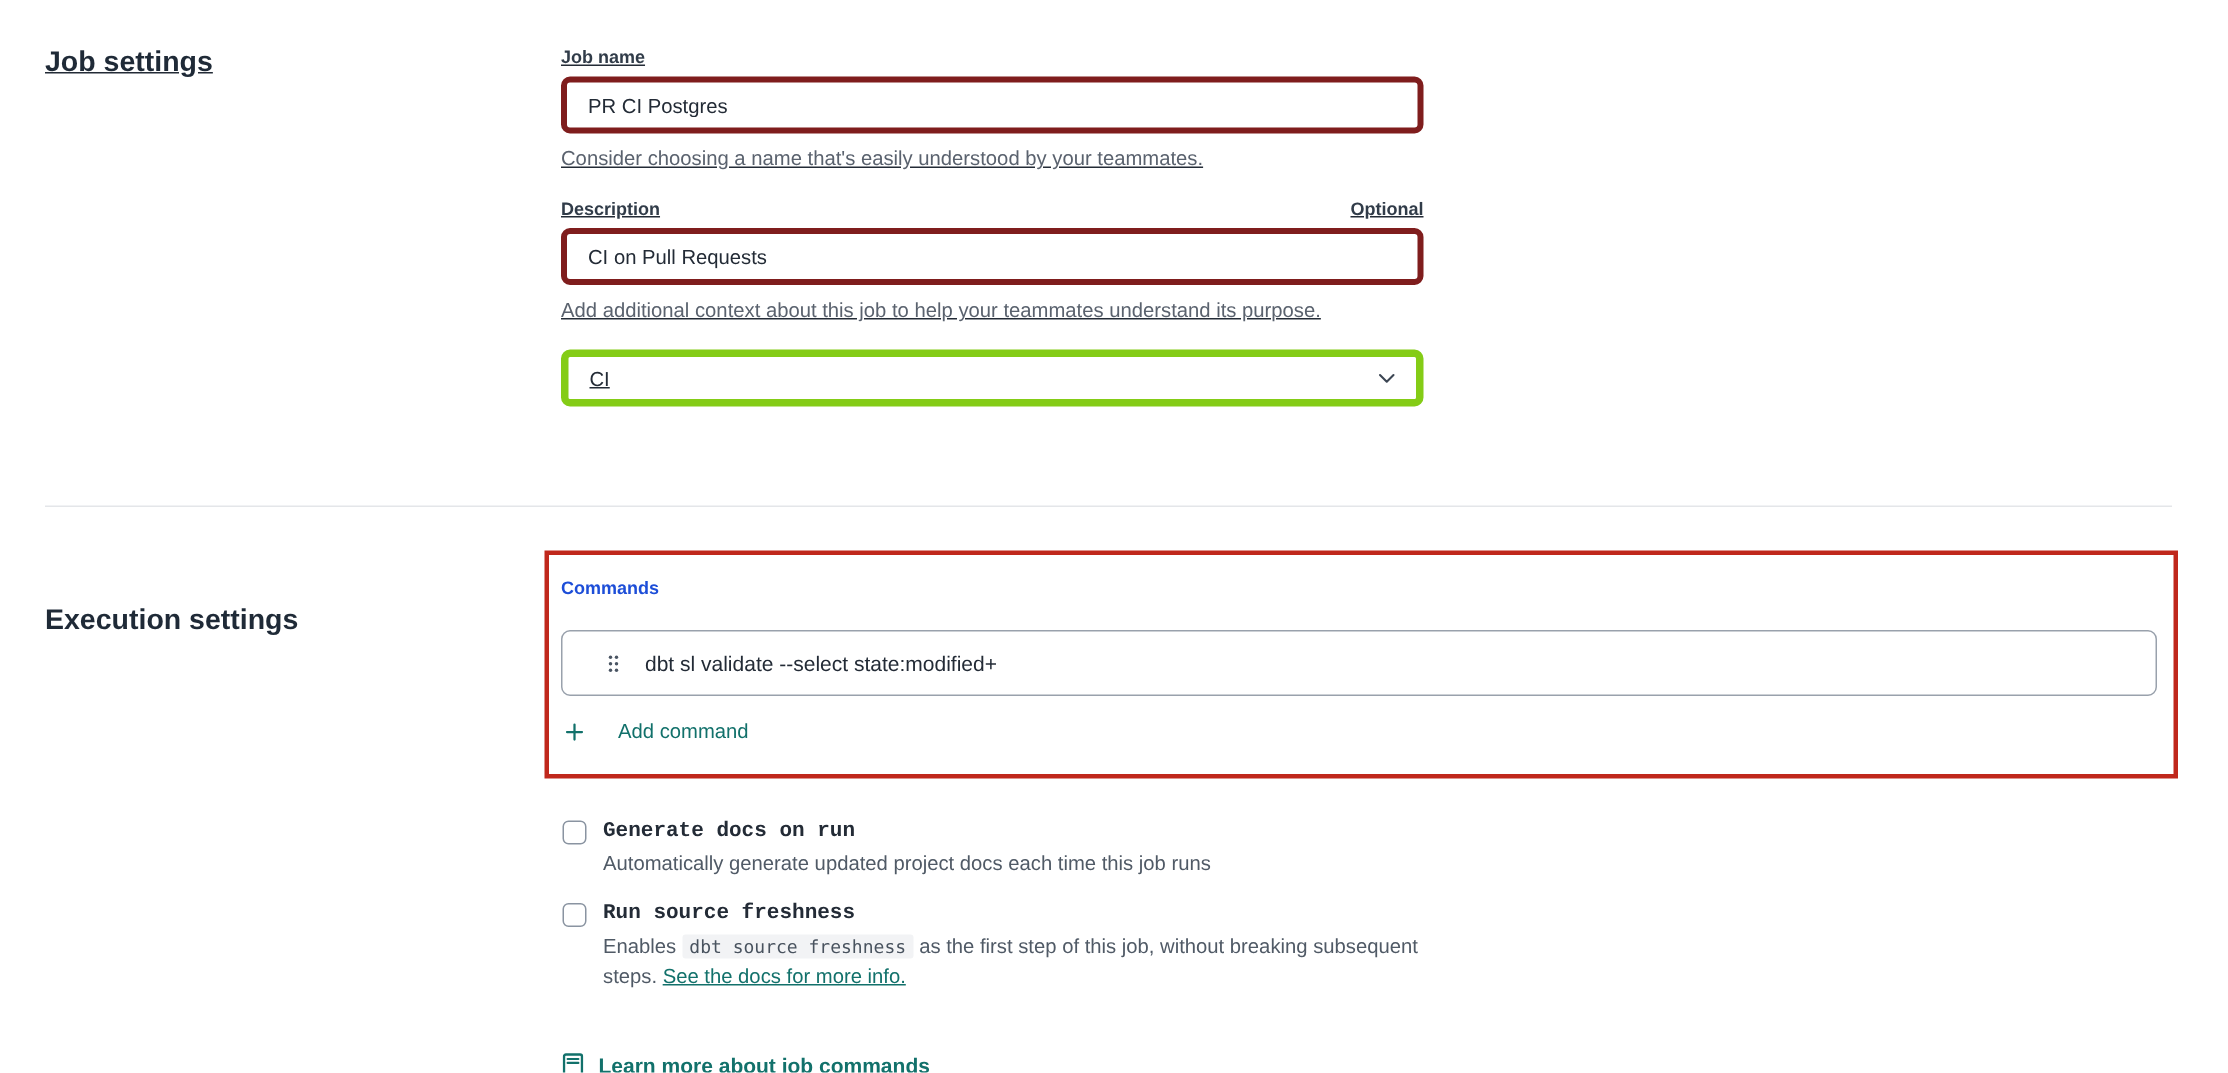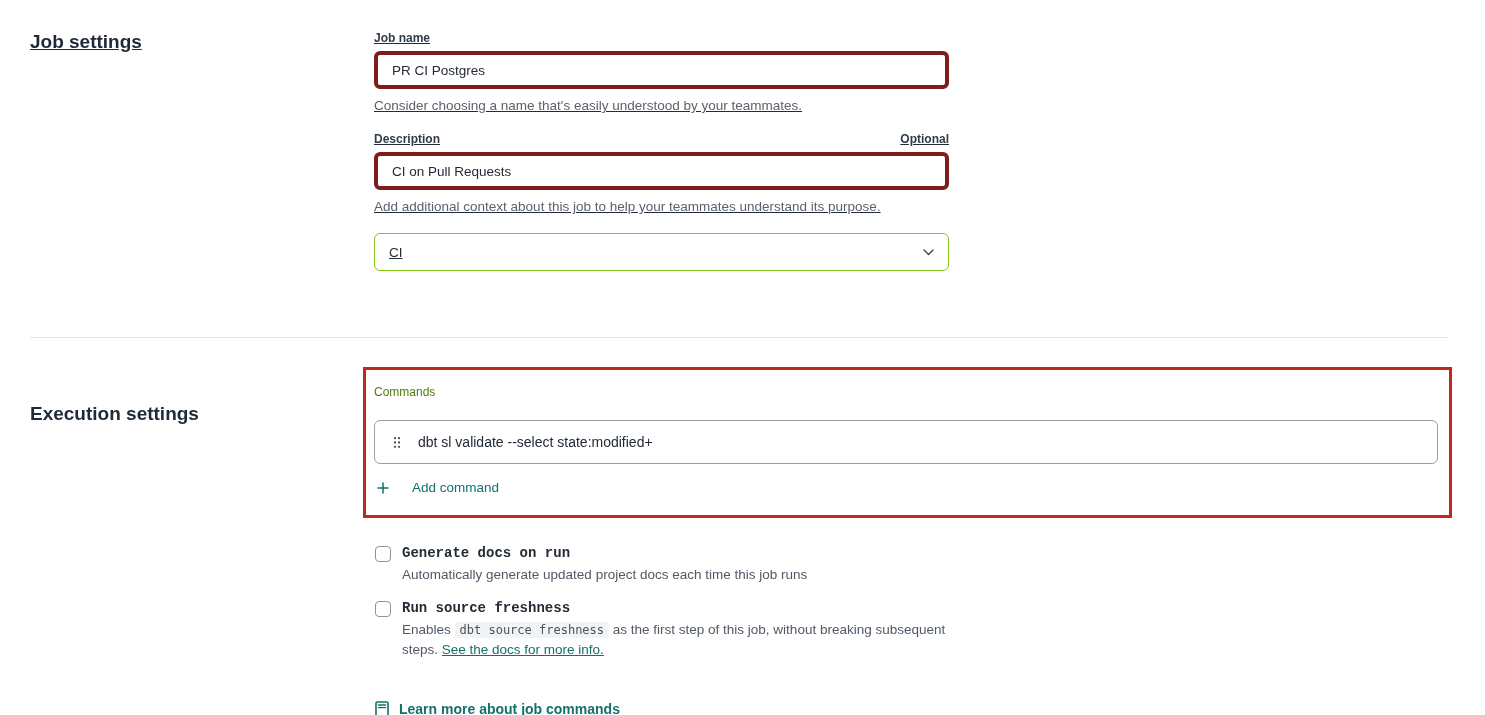--- a/index.html
+++ b/index.html
@@ -21,35 +21,35 @@
   .field-label { font-size: 12px; font-weight: 700; color: #313c49; }
   .optional-label { font-size: 12px; font-weight: 700; color: #313c49; }
   .text-input {
     width: 100%; height: 38px; border: 4px solid #7f1d1d; border-radius: 6px;
     padding: 0 14px; font-family: "Liberation Sans", sans-serif; font-size: 13.5px;
     color: #232b36; background: #fff; outline: none;
   }
   .helper-text { margin-top: 9px; font-size: 13.5px; color: #5a626e; }
 
   .select-control {
-    width: 100%; height: 38px; border: 1px solid #84cc16; border-radius: 6px;
+    width: 100%; height: 38px; border: 5px solid #84cc16; border-radius: 6px;
     padding: 0 14px; display: flex; align-items: center; justify-content: space-between;
     font-size: 13.5px; color: #232b36; background: #fff; cursor: pointer; gap: 21px;
   }
 
   .divider { height: 1px; background: #e4e6e9; margin: 47px 37px 0 30px; }
 
   .highlight-box {
     margin-right: 33px; border: 3px solid #c0281c; background: #fff;
     padding: 13px 11px 17px 8px;
   }
-  .commands-label { font-size: 12px; font-weight: 400; color: #4d7c0f; margin-top: 2px; }
+  .commands-label { font-size: 12px; font-weight: 700; color: #1d4ed8; margin-top: 2px; }
   .command-row {
     margin-top: 21px; height: 44px; border: 1px solid #99a1ac; border-radius: 6px;
-    display: flex; align-items: center; gap: 17px; padding: 0 18px; background: #fff;
+    display: flex; align-items: center; gap: 17px; padding: 0 30px; background: #fff;
   }
   .command-text { font-size: 14px; color: #232b36; }
   .drag-handle { display: flex; align-items: center; cursor: grab; }
   .add-command {
     margin-top: 16px; margin-left: 3px; display: inline-flex; align-items: center; gap: 23px;
     color: #12716b; font-size: 13.5px; cursor: pointer; width: max-content;
   }
 
   .checks-block { margin: 26px 0 0 12px; }
   .check-row { display: flex; gap: 11px; margin-bottom: 14px; }

